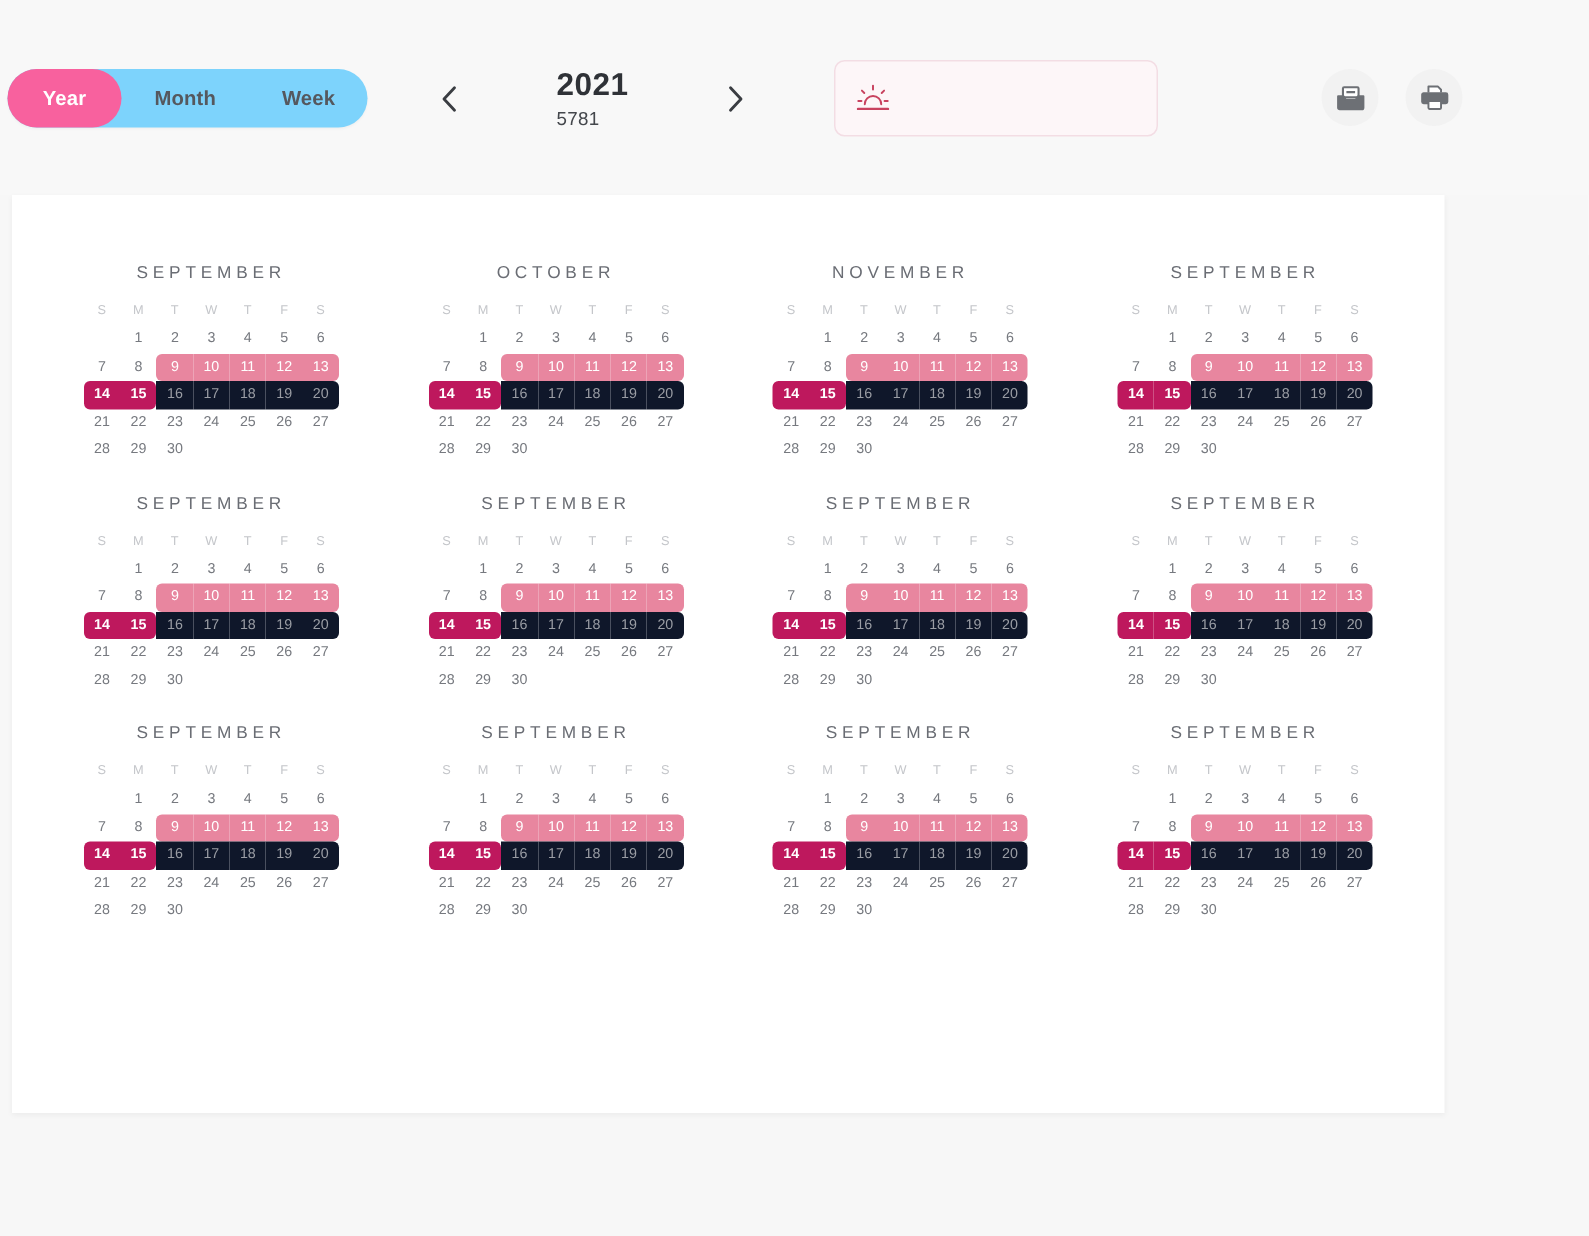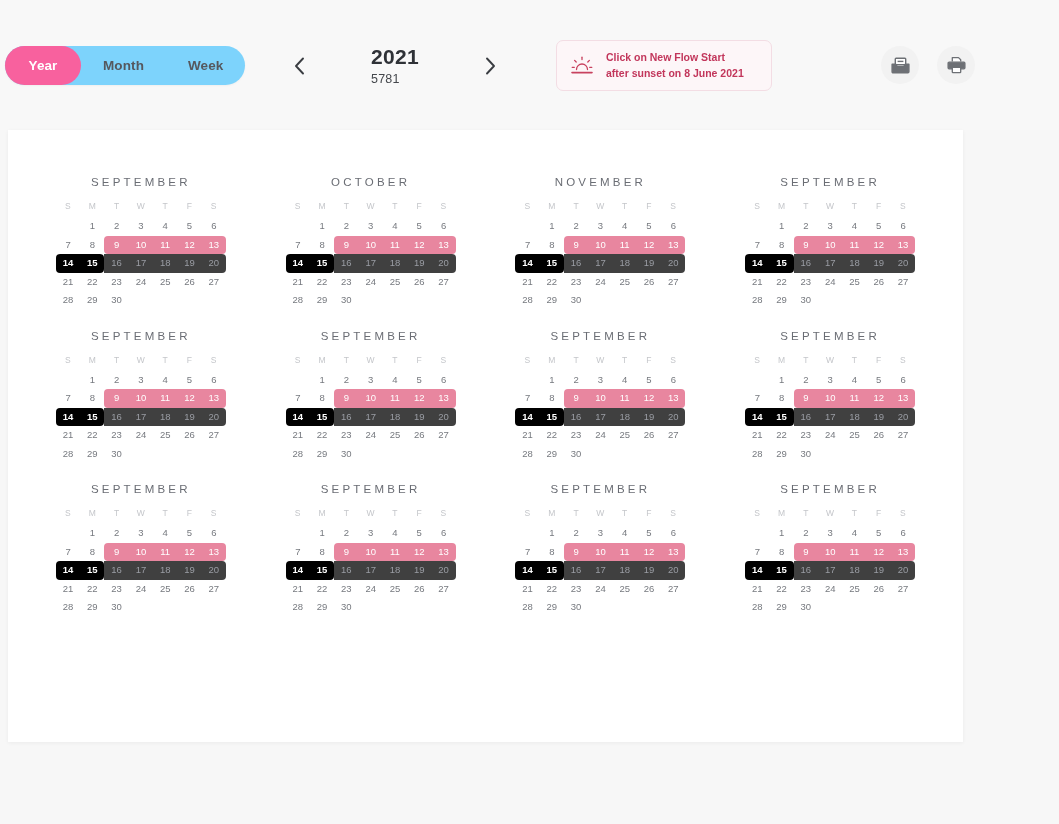--- a/index.html
+++ b/index.html
@@ -221,29 +221,29 @@
 
   
   .day.hl-pink {
     background: #e8869f;
     color: #ffffff;
   }
   .day.hl-pink.start { border-top-left-radius: 4px; border-bottom-left-radius: 4px; }
   .day.hl-pink.end   { border-top-right-radius: 4px; border-bottom-right-radius: 4px; }
 
   .day.hl-dark {
-    background: #000000;
+    background: #be185d;
     color: #ffffff;
     font-weight: 600;
   }
   .day.hl-dark.start { border-top-left-radius: 4px; border-bottom-left-radius: 4px; }
   .day.hl-dark.end   { border-top-right-radius: 4px; border-bottom-right-radius: 4px; }
 
   .day.hl-lav {
-    background: #404040;
+    background: #0f172a;
     color: #9a9da4;
   }
   .day.hl-lav.end { border-top-right-radius: 4px; border-bottom-right-radius: 4px; }
 </style>
 </head>
 <body>
 
 <div class="topbar">
 
   <div class="view-switch">
@@ -280,24 +280,20 @@
       <svg width="24" height="22" viewBox="0 0 24 22" fill="none" stroke="currentColor" stroke-width="1.3" stroke-linecap="round">
         <path d="M6.5 14.5a5.5 5.5 0 0 1 11 0"></path>
         <line x1="12" y1="2.2" x2="12" y2="4.6"></line>
         <line x1="4.6" y1="5.4" x2="6.2" y2="7.0"></line>
         <line x1="19.4" y1="5.4" x2="17.8" y2="7.0"></line>
         <line x1="2.2" y1="12.3" x2="4.3" y2="12.3"></line>
         <line x1="19.7" y1="12.3" x2="21.8" y2="12.3"></line>
         <line x1="2" y1="17.6" x2="22" y2="17.6" stroke-width="1.6"></line>
       </svg>
     </span>
-    <div class="callout-text">
-      <span>Click on New Flow Start</span>
-      <span>after sunset on 8 June 2021</span>
-    </div>
   </div>
 
   <div class="actions">
     <button class="action-btn">
       <span>
         <svg width="19" height="17" viewBox="0 0 19 17" fill="none" stroke="currentColor" stroke-width="1.4">
           <rect x="4.3" y="1.2" width="10.4" height="6.6" rx="0.8" fill="#ffffff"></rect>
           <line x1="6.6" y1="4.4" x2="12.4" y2="4.4"></line>
           <path d="M1.1 7.2h3.6l1.5 2.4h6.6l1.5-2.4h3.6v7.6a1 1 0 0 1-1 1H2.1a1 1 0 0 1-1-1z" fill="currentColor" stroke="currentColor" stroke-linejoin="round"></path>
         </svg>

